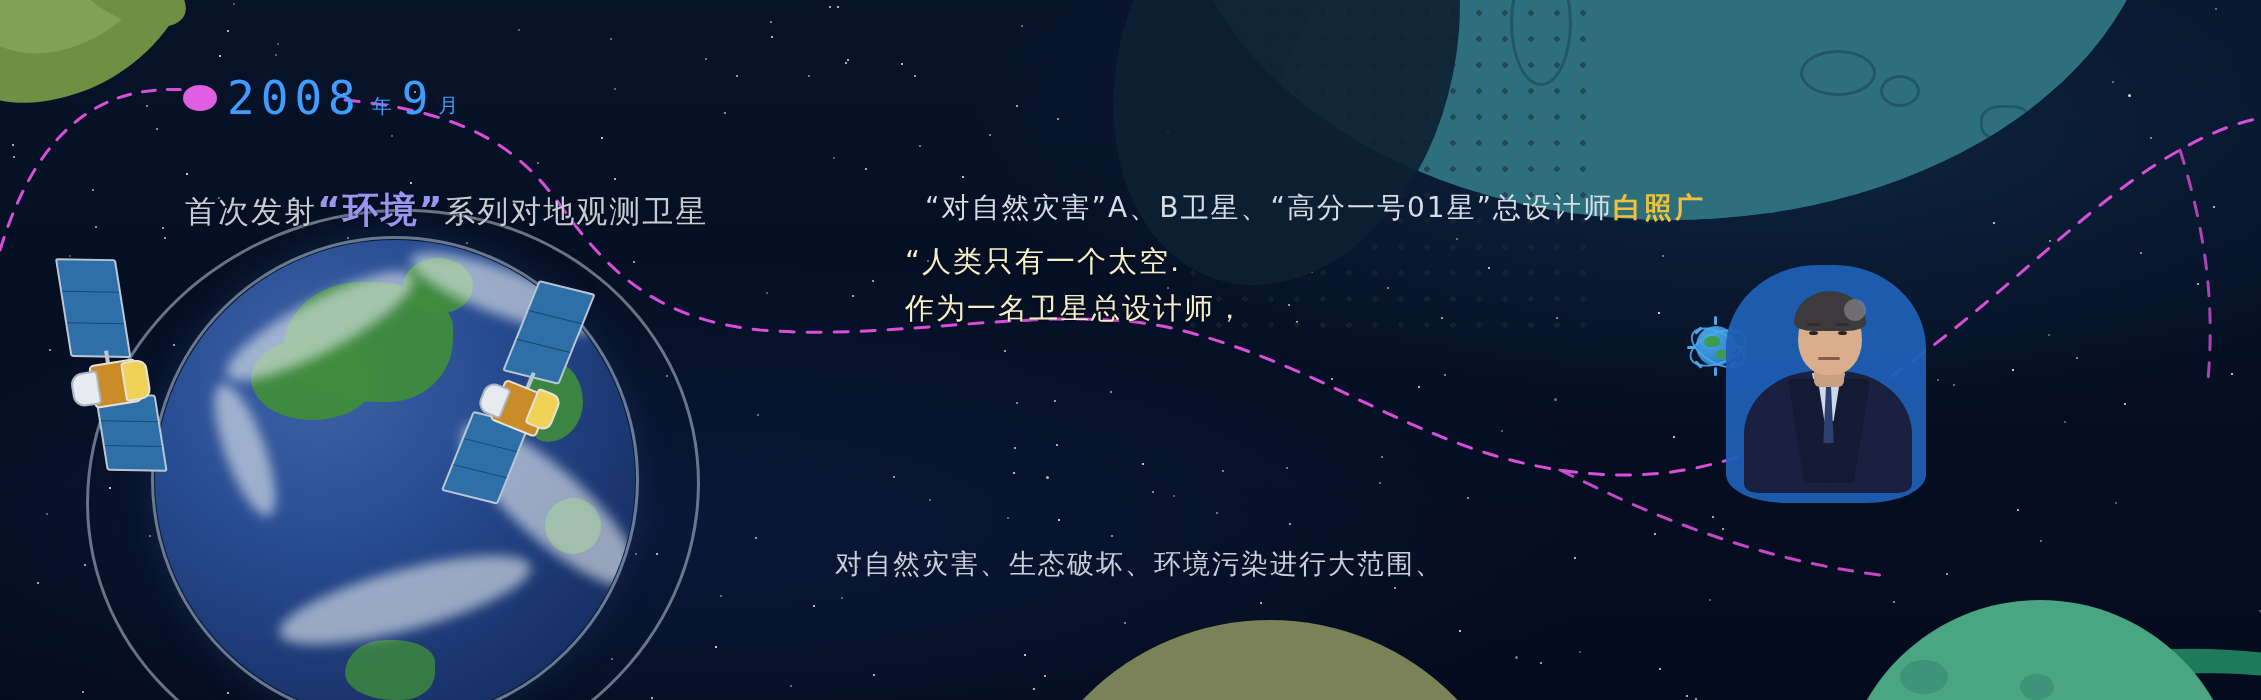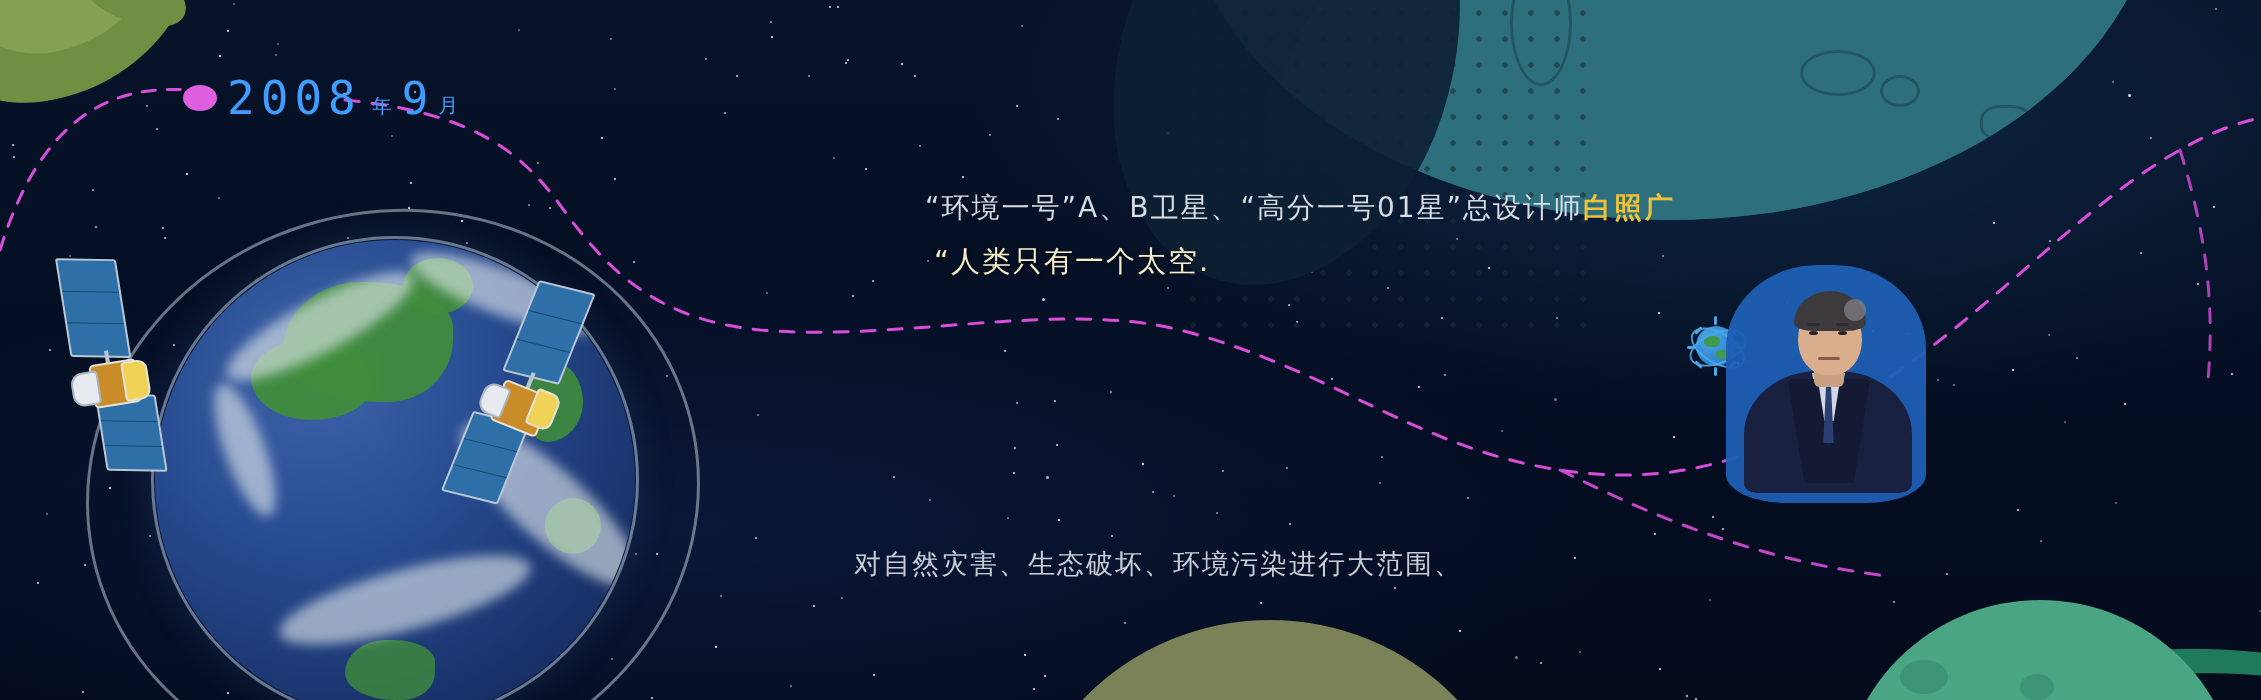--- a/index.html
+++ b/index.html
@@ -83,27 +83,27 @@
   .date-unit2{color:#3f9dff;font-size:20px;line-height:1;padding-bottom:6px;}
 
   .subtitle{position:absolute;left:185px;top:186px;font-size:31px;color:#c6cbd6;
     letter-spacing:2px;white-space:nowrap;text-shadow:0 1px 2px rgba(0,0,0,.6);}
   .subtitle .hl{color:#9b95f0;font-size:36px;font-weight:bold;}
 
   .headline{position:absolute;left:925px;top:189px;font-size:28px;color:#d7dce5;
     letter-spacing:2px;white-space:nowrap;}
   .headline .name{color:#f0c23a;font-weight:bold;letter-spacing:3px;}
 
-  .quote{position:absolute;left:934px;top:238px;color:#f6eec8;font-size:29px;
+  .quote{position:absolute;left:905px;top:238px;color:#f6eec8;font-size:29px;
     line-height:47px;letter-spacing:2px;text-shadow:0 1px 3px rgba(0,0,0,.5);}
   .quote div{white-space:nowrap;}
 
   .desc{position:absolute;left:835px;top:540px;color:#c9ced8;font-size:27px;
     line-height:47px;letter-spacing:2px;}
-  .desc div{white-space:nowrap;margin-left:19px;}
+  .desc div{white-space:nowrap;}
 
   
   .portrait{position:absolute;left:1740px;top:275px;width:175px;height:215px;}
   .portrait-glow{position:absolute;left:-14px;top:-10px;width:200px;height:238px;
     background:#1f5fb4;border-radius:46% 46% 30% 30%/35% 35% 12% 12%;opacity:.95;}
   .p-body{position:absolute;left:4px;top:96px;width:168px;height:122px;background:#1a2140;
     border-radius:44% 44% 8% 8%/52% 52% 8% 8%;}
   .p-lapelL{position:absolute;left:56px;top:104px;width:30px;height:104px;background:#141a33;
     transform:skewX(9deg);border-radius:4px;}
   .p-lapelR{position:absolute;left:92px;top:104px;width:30px;height:104px;background:#141a33;
@@ -459,27 +459,31 @@
   </div>
 
   <div class="date-row">
     <div class="date-dot"></div>
     <div class="date-year">2008</div>
     <div class="date-unit">年</div>
     <div class="date-month">9</div>
     <div class="date-unit2">月</div>
   </div>
 
+  <div class="subtitle">
+    <span>首次发射</span><span class="hl">“</span><span class="hl">环境</span><span class="hl">”</span><span>系列对地观测卫星</span>
+  </div>
 
   <div class="headline">
-    <span>“环境一号”A、B卫星、“高分一号01星”总设计师</span><span class="name">白照广</span>
+    <span>“对自然灾害”A、B卫星、“高分一号01星”总设计师</span><span class="name">白照广</span>
   </div>
 
   <div class="quote">
     <div>“人类只有一个太空.</div>
+    <div>作为一名卫星总设计师，</div>
   </div>
 
   <div class="desc">
     <div>对自然灾害、生态破坏、环境污染进行大范围、</div>
   </div>
 
   <div class="globe-icon">
     <div class="gi-ball">
       <div class="gi-land" style="left:8px;top:10px;width:16px;height:11px;background:#3f9a4e;position:absolute;"></div>
       <div class="gi-land" style="left:20px;top:24px;width:14px;height:9px;background:#3f9a4e;position:absolute;"></div>

